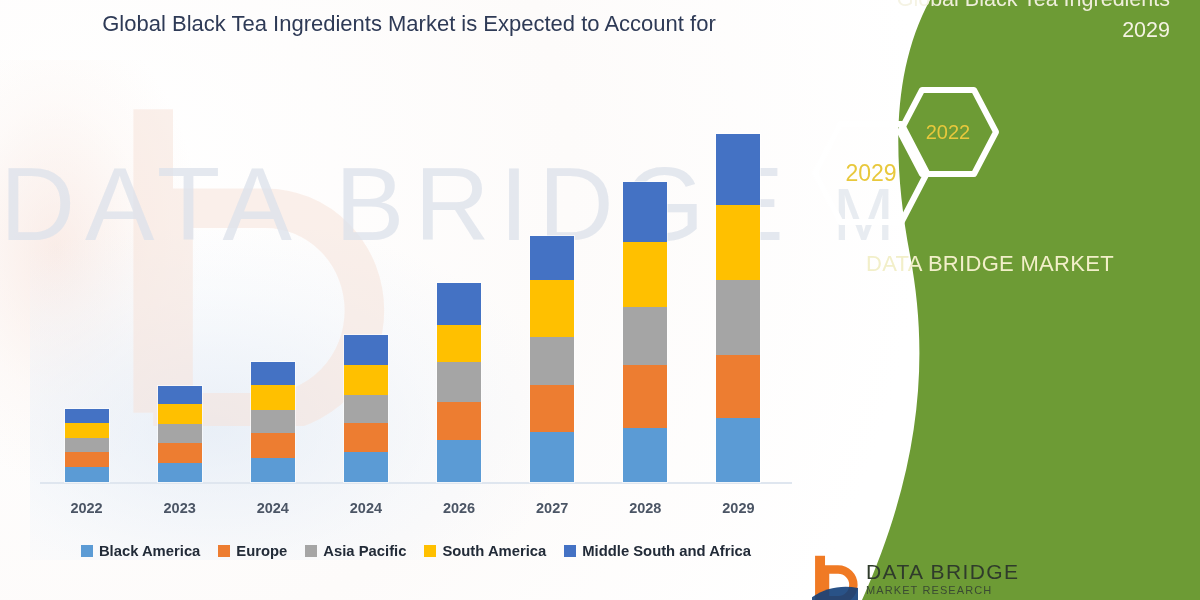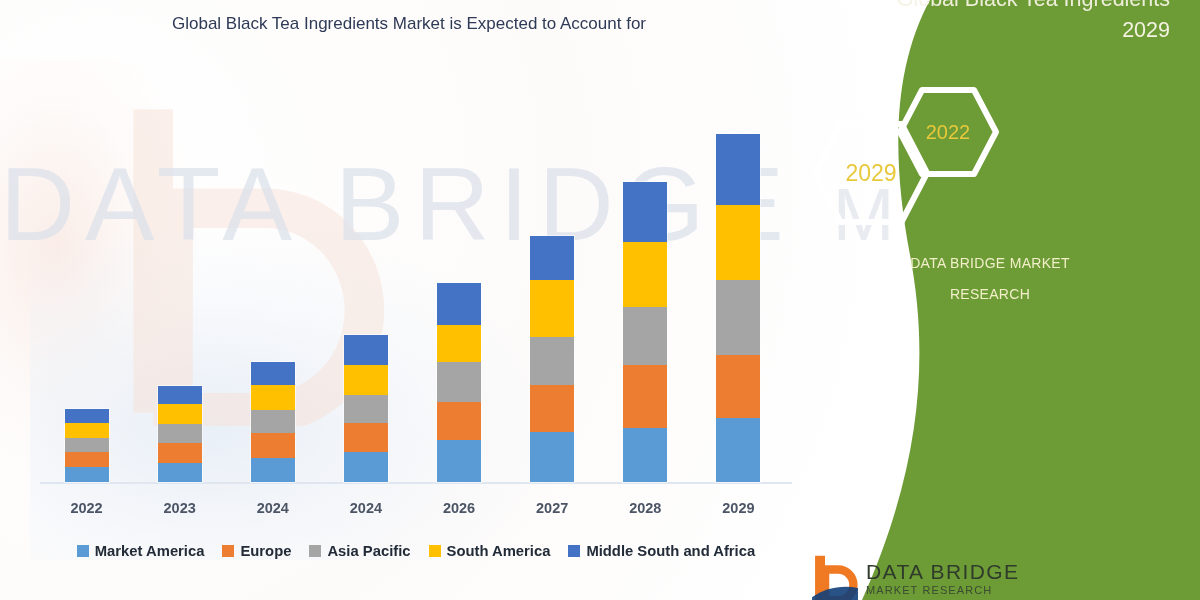--- a/index.html
+++ b/index.html
@@ -41,35 +41,35 @@
   .hex{position:absolute;}
   .hex svg{display:block;}
   .hex .hlabel{position:absolute;inset:0;display:flex;align-items:center;justify-content:center;
       color:#e8c83c;font-weight:400;}
   .hex-2029{left:0px;top:34px;}
   .hex-2029 .hlabel{font-size:23px;}
   .hex-2022{left:86px;top:0px;}
   .hex-2022 .hlabel{font-size:20px;}
 
   .brand{position:absolute;left:10px;top:248px;width:400px;text-align:center;
-     color:#f2efc9;font-size:14px;line-height:31px;letter-spacing:.3px;}
+     color:#f2efc9;font-size:22px;line-height:31px;letter-spacing:.3px;}
   .brand .ln{display:block;}
 
   
   .logo{position:absolute;left:20px;top:556px;width:400px;height:50px;}
   .logo .mark{position:absolute;left:12px;top:-2px;width:46px;height:48px;}
   .logo .mark svg{display:block;width:100%;height:100%;}
   .logo .ltext{position:absolute;left:66px;top:4px;color:#2f3b2b;
      font-size:21px;letter-spacing:1.4px;line-height:23px;}
   .logo .lsub{position:absolute;left:66px;top:28px;color:#3a4a33;
      font-size:11px;letter-spacing:1.1px;}
 
   
   .chart-title{position:absolute;left:34px;top:8px;width:750px;text-align:center;
-     color:#2e3a56;font-size:17px;line-height:31px;font-weight:400;}
+     color:#2e3a56;font-size:22px;line-height:31px;font-weight:400;}
   .chart-title .ln{display:block;}
 
   
   .chart{position:absolute;left:0;top:0;width:830px;height:600px;}
   .plot{position:absolute;left:40px;top:100px;width:745px;height:382px;}
   .baseline{position:absolute;left:40px;top:482px;width:752px;height:2px;
      background:#dfe6ef;}
 
   .bars{position:absolute;left:0;bottom:0;width:100%;height:382px;
      display:flex;align-items:flex-end;justify-content:space-around;}
@@ -184,21 +184,21 @@
         <div class="xtick">2024</div>
         <div class="xtick">2026</div>
         <div class="xtick">2027</div>
         <div class="xtick">2028</div>
         <div class="xtick">2029</div>
       </div>
 
     <div class="legend">
         <div class="lgi">
           <span class="lgsw" style="background: rgb(91, 155, 213);"></span>
-          <span class="lglb">Market America</span>
+          <span class="lglb">Black America</span>
         </div>
         <div class="lgi">
           <span class="lgsw" style="background: rgb(237, 125, 49);"></span>
           <span class="lglb">Europe</span>
         </div>
         <div class="lgi">
           <span class="lgsw" style="background: rgb(165, 165, 165);"></span>
           <span class="lglb">Asia Pacific</span>
         </div>
         <div class="lgi">
@@ -235,21 +235,20 @@
       <div class="hex hex-2022">
         <svg width="104" height="92" viewBox="0 0 104 92">
           <polygon points="26,4 78,4 100,46 78,88 26,88 4,46" fill="none" stroke="#ffffff" stroke-width="6" stroke-linejoin="round"></polygon>
         </svg>
         <div class="hlabel">2022</div>
       </div>
     </div>
 
     <div class="brand">
       <span class="ln">DATA BRIDGE MARKET</span>
-      <span class="ln">RESEARCH</span>
     </div>
 
     <div class="logo">
       <div class="mark">
         <svg viewBox="0 0 60 62">
           <path d="M4 2 L17 2 L17 60 L4 60 Z" fill="#f07a24"></path>
           <path d="M17 20 L34 20 A20 20 0 0 1 34 60 L17 60 Z" fill="none" stroke="#f07a24" stroke-width="11"></path>
           <path d="M0 56 C18 44 38 40 60 44 L60 62 L0 62 Z" fill="#123f7a" opacity=".9"></path>
         </svg>
       </div>

